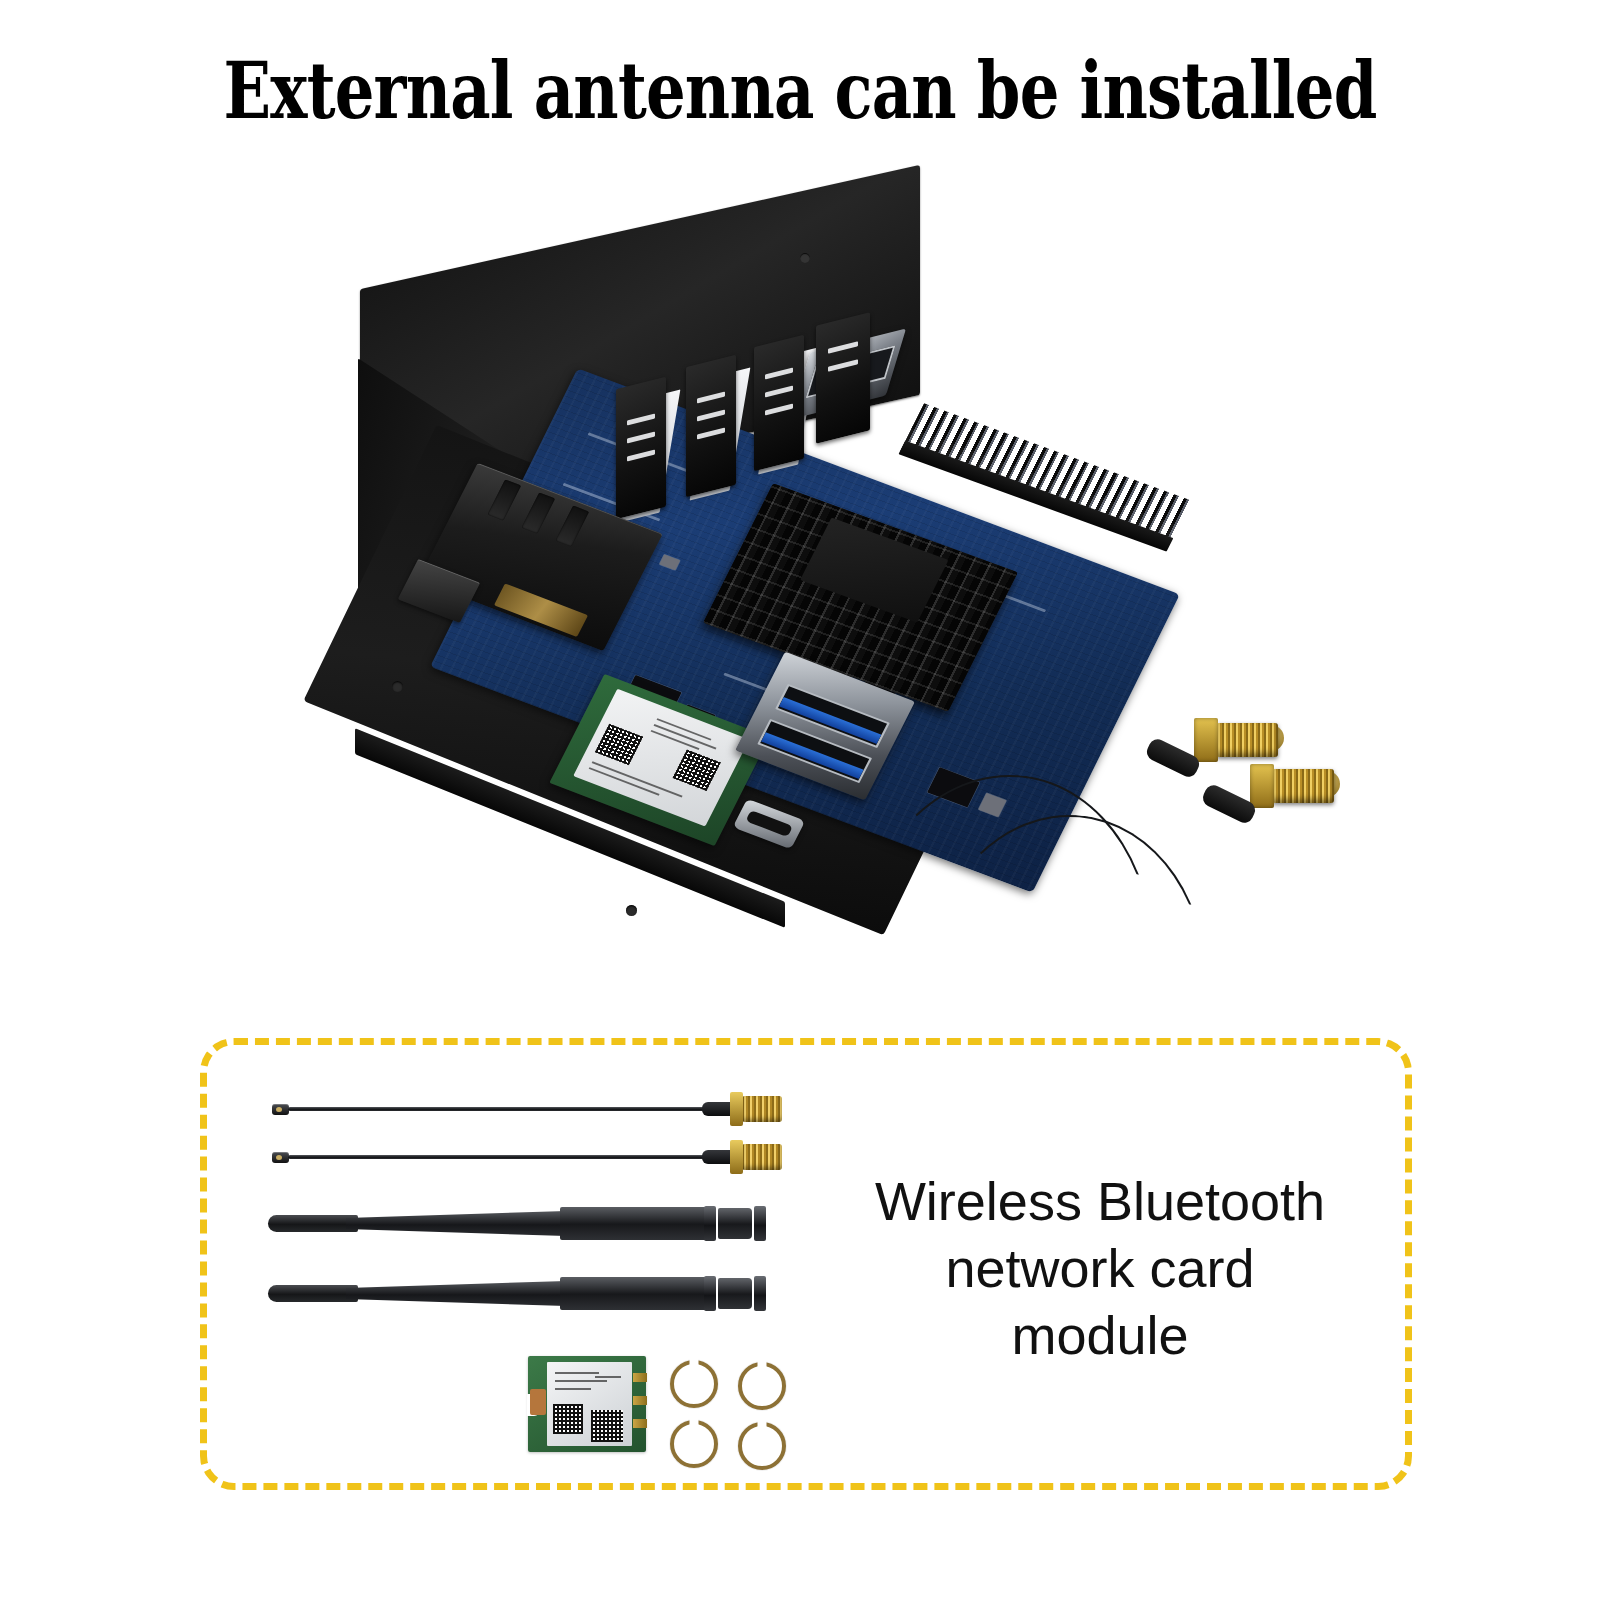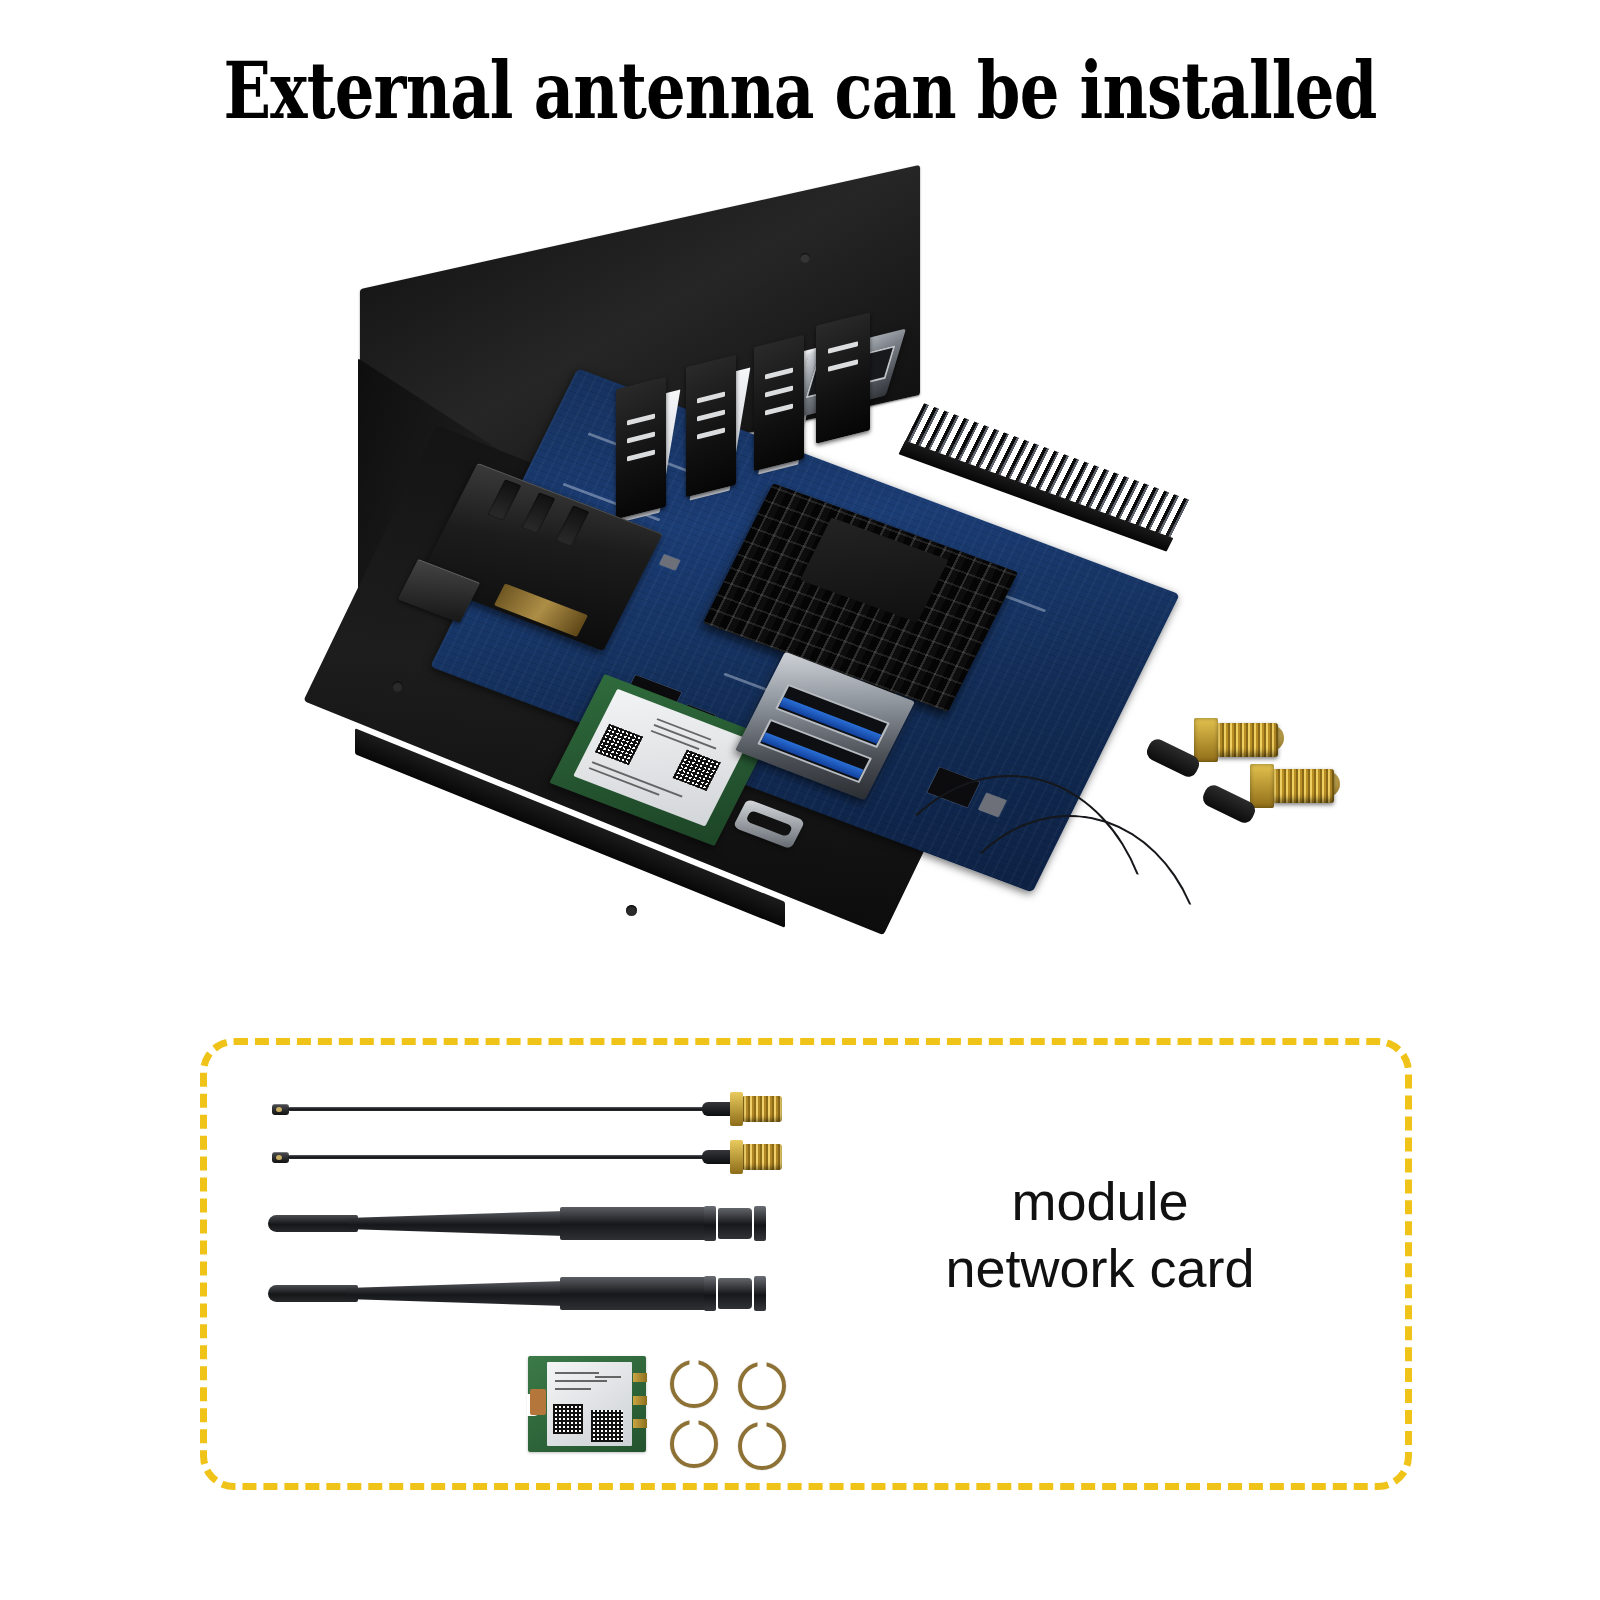--- a/index.html
+++ b/index.html
@@ -811,15 +811,16 @@
     </div>
   </div>
 
   <div class="washer" style="left:470px; top:322px;"></div>
   <div class="washer" style="left:538px; top:324px;"></div>
   <div class="washer" style="left:470px; top:382px;"></div>
   <div class="washer" style="left:538px; top:384px;"></div>
 </div>
 
 <div id="accessory-caption">
+  <div>Wireless Bluetooth</div>
+  <div>network card</div>
   <div>module</div>
-  <div>network card</div>
 </div>
 
 </body></html>

